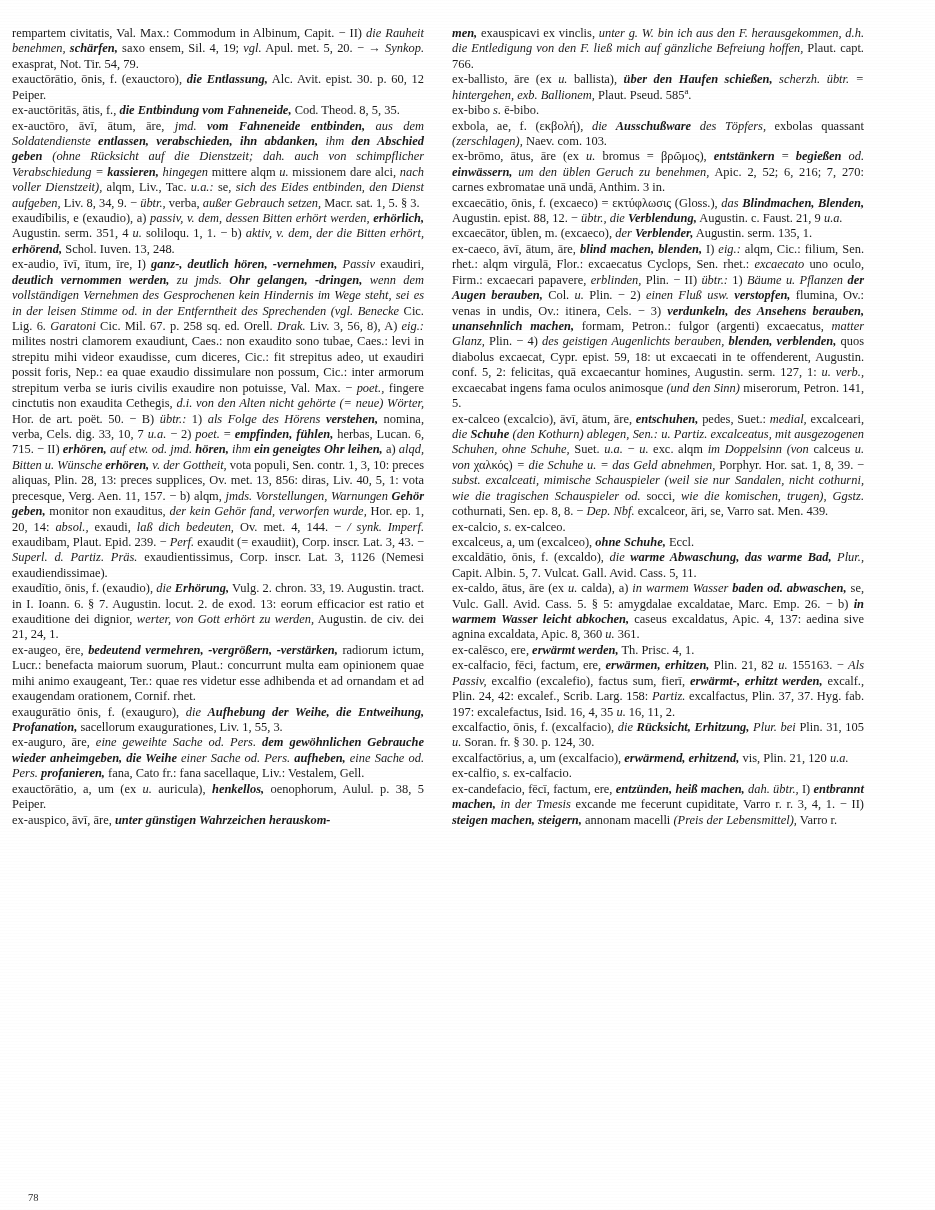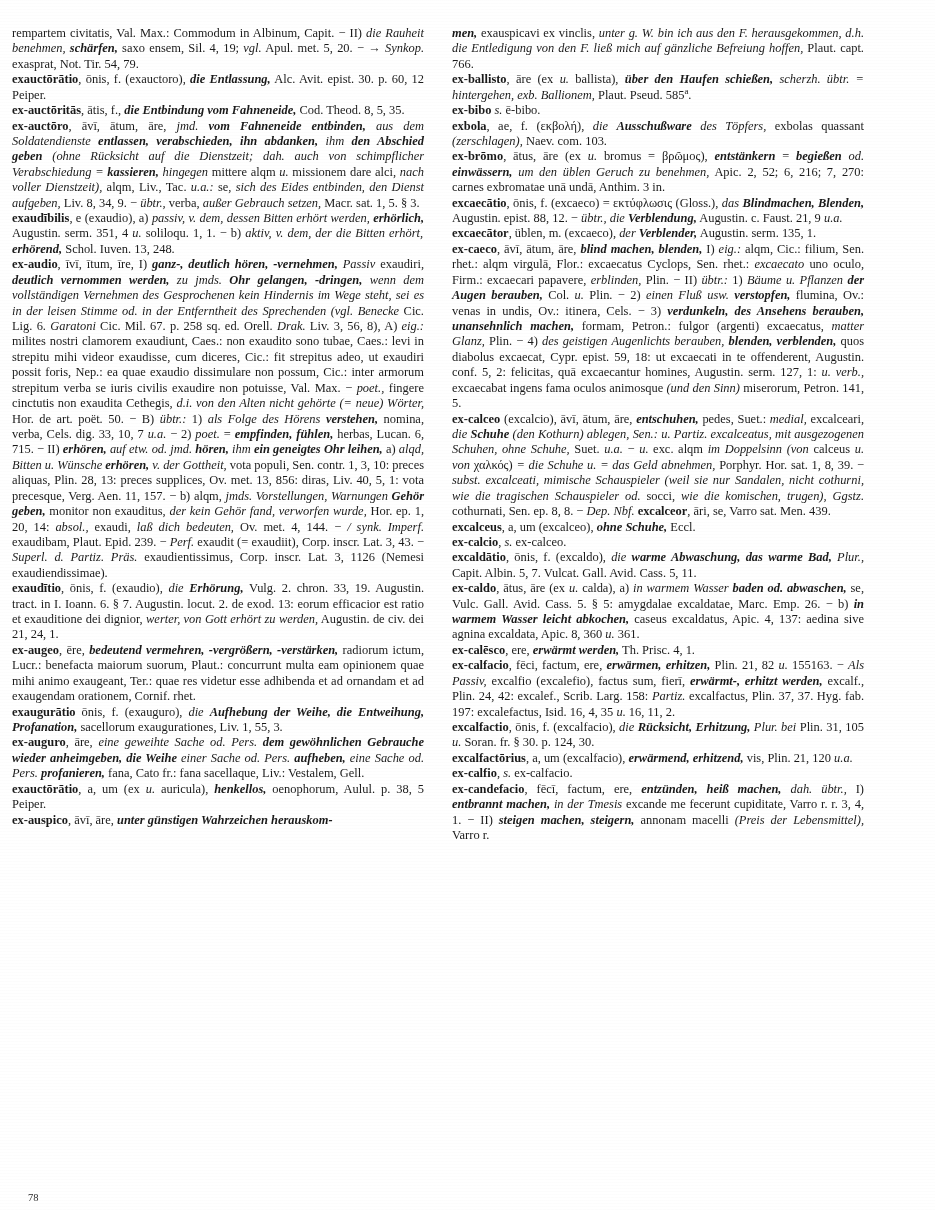--- a/index.html
+++ b/index.html
@@ -43,21 +43,21 @@
   }
 
   .entry {
     margin: 0;
     padding: 0;
     text-indent: 0;
   }
   
 
   .hw {               
-    font-weight: bold;
+    font-weight: normal;
   }
   .gloss {            
     font-weight: bold;
     font-style: italic;
     margin-top: 10px;
   }
   .it {               
     font-style: italic;
   }
   .rom {              
@@ -116,22 +116,22 @@
     <div class="column" id="col-right">
         <p class="entry"><span class="gloss">men,</span><span class="rom"> exauspicavi ex vinclis, </span><span class="it">unter g. W. bin ich aus den F. herausgekommen, d.h. die Entledigung von den F. ließ mich auf gänzliche Befreiung hoffen,</span><span class="rom"> Plaut. capt. 766.</span></p>
         <p class="entry"><span class="hw">ex-ballisto</span><span class="rom">, āre (ex </span><span class="it">u.</span><span class="rom"> ballista), </span><span class="gloss">über den Haufen schießen,</span> <span class="it">scherzh. übtr. = hintergehen, exb. Ballionem,</span><span class="rom"> Plaut. Pseud. 585<span class="sup">a</span>.</span></p>
         <p class="entry"><span class="hw">ex-bibo</span> <span class="it">s.</span><span class="rom"> ē-bibo.</span></p>
         <p class="entry"><span class="hw">exbola</span><span class="rom">, ae, f. (</span><span class="gr">εκβολή</span><span class="rom">), </span><span class="it">die</span> <span class="gloss">Ausschußware</span> <span class="it">des Töpfers,</span><span class="rom"> exbolas quassant </span><span class="it">(zerschlagen),</span><span class="rom"> Naev. com. 103.</span></p>
         <p class="entry"><span class="hw">ex-brōmo</span><span class="rom">, ātus, āre (ex </span><span class="it">u.</span><span class="rom"> bromus = </span><span class="gr">βρῶμος</span><span class="rom">), </span><span class="gloss">entstänkern</span><span class="rom"> = </span><span class="gloss">begießen</span> <span class="it">od.</span> <span class="gloss">einwässern,</span> <span class="it">um den üblen Geruch zu benehmen,</span><span class="rom"> Apic. 2, 52; 6, 216; 7, 270: carnes exbromatae unā undā, Anthim. 3 in.</span></p>
         <p class="entry"><span class="hw">excaecātio</span><span class="rom">, ōnis, f. (excaeco) = </span><span class="gr">εκτύφλωσις</span><span class="rom"> (Gloss.), </span><span class="it">das</span> <span class="gloss">Blindmachen, Blenden,</span><span class="rom"> Augustin. epist. 88, 12. − </span><span class="it">übtr., die</span> <span class="gloss">Verblendung,</span><span class="rom"> Augustin. c. Faust. 21, 9 </span><span class="it">u.a.</span></p>
         <p class="entry"><span class="hw">excaecātor</span><span class="rom">, üblen, m. (excaeco), </span><span class="it">der</span> <span class="gloss">Verblender,</span><span class="rom"> Augustin. serm. 135, 1.</span></p>
         <p class="entry"><span class="hw">ex-caeco</span><span class="rom">, āvī, ātum, āre, </span><span class="gloss">blind machen, blenden,</span><span class="rom"> I) </span><span class="it">eig.:</span><span class="rom"> alqm, Cic.: filium, Sen. rhet.: alqm virgulā, Flor.: excaecatus Cyclops, Sen. rhet.: </span><span class="it">excaecato</span><span class="rom"> uno oculo, Firm.: excaecari papavere, </span><span class="it">erblinden,</span><span class="rom"> Plin. − II) </span><span class="it">übtr.:</span><span class="rom"> 1) </span><span class="it">Bäume u. Pflanzen</span> <span class="gloss">der Augen berauben,</span><span class="rom"> Col. </span><span class="it">u.</span><span class="rom"> Plin. − 2) </span><span class="it">einen Fluß usw.</span> <span class="gloss">verstopfen,</span><span class="rom"> flumina, Ov.: venas in undis, Ov.: itinera, Cels. − 3) </span><span class="gloss">verdunkeln, des Ansehens berauben, unansehnlich machen,</span><span class="rom"> formam, Petron.: fulgor (argenti) excaecatus, </span><span class="it">matter Glanz,</span><span class="rom"> Plin. − 4) </span><span class="it">des geistigen Augenlichts berauben,</span> <span class="gloss">blenden, verblenden,</span><span class="rom"> quos diabolus excaecat, Cypr. epist. 59, 18: ut excaecati in te offenderent, Augustin. conf. 5, 2: felicitas, quā excaecantur homines, Augustin. serm. 127, 1: </span><span class="it">u. verb.,</span><span class="rom"> excaecabat ingens fama oculos animosque </span><span class="it">(und den Sinn)</span><span class="rom"> miserorum, Petron. 141, 5.</span></p>
         <p class="entry"><span class="hw">ex-calceo</span><span class="rom"> (excalcio), āvī, ātum, āre, </span><span class="gloss">entschuhen,</span><span class="rom"> pedes, Suet.: </span><span class="it">medial,</span><span class="rom"> excalceari, </span><span class="it">die</span> <span class="gloss">Schuhe</span> <span class="it">(den Kothurn) ablegen, Sen.: u. Partiz. excalceatus, mit ausgezogenen Schuhen, ohne Schuhe,</span><span class="rom"> Suet. </span><span class="it">u.a.</span><span class="rom"> − </span><span class="it">u.</span><span class="rom"> exc. alqm </span><span class="it">im Doppelsinn (von</span><span class="rom"> calceus </span><span class="it">u. von</span> <span class="gr">χαλκός)</span> <span class="it">= die Schuhe u. = das Geld abnehmen,</span><span class="rom"> Porphyr. Hor. sat. 1, 8, 39. − </span><span class="it">subst. excalceati, mimische Schauspieler (weil sie nur Sandalen, nicht cothurni, wie die tragischen Schauspieler od.</span><span class="rom"> socci, </span><span class="it">wie die komischen, trugen), Ggstz.</span><span class="rom"> cothurnati, Sen. ep. 8, 8. − </span><span class="it">Dep. Nbf.</span> <span class="hw">excalceor</span><span class="rom">, āri, se, Varro sat. Men. 439.</span></p>
+        <p class="entry"><span class="hw">ex-calcio</span><span class="rom">, </span><span class="it">s.</span><span class="rom"> ex-calceo.</span></p>
         <p class="entry"><span class="hw">excalceus</span><span class="rom">, a, um (excalceo), </span><span class="gloss">ohne Schuhe,</span><span class="rom"> Eccl.</span></p>
-        <p class="entry"><span class="hw">ex-calcio</span><span class="rom">, </span><span class="it">s.</span><span class="rom"> ex-calceo.</span></p>
         <p class="entry"><span class="hw">excaldātio</span><span class="rom">, ōnis, f. (excaldo), </span><span class="it">die</span> <span class="gloss">warme Abwaschung, das warme Bad,</span> <span class="it">Plur.,</span><span class="rom"> Capit. Albin. 5, 7. Vulcat. Gall. Avid. Cass. 5, 11.</span></p>
         <p class="entry"><span class="hw">ex-caldo</span><span class="rom">, ātus, āre (ex </span><span class="it">u.</span><span class="rom"> calda), a) </span><span class="it">in warmem Wasser</span> <span class="gloss">baden od. abwaschen,</span><span class="rom"> se, Vulc. Gall. Avid. Cass. 5. § 5: amygdalae excaldatae, Marc. Emp. 26. − b) </span><span class="gloss">in warmem Wasser leicht abkochen,</span><span class="rom"> caseus excaldatus, Apic. 4, 137: aedina sive agnina excaldata, Apic. 8, 360 </span><span class="it">u.</span><span class="rom"> 361.</span></p>
         <p class="entry"><span class="hw">ex-calēsco</span><span class="rom">, ere, </span><span class="gloss">erwärmt werden,</span><span class="rom"> Th. Prisc. 4, 1.</span></p>
         <p class="entry"><span class="hw">ex-calfacio</span><span class="rom">, fēci, factum, ere, </span><span class="gloss">erwärmen, erhitzen,</span><span class="rom"> Plin. 21, 82 </span><span class="it">u.</span><span class="rom"> 155163. − </span><span class="it">Als Passiv,</span><span class="rom"> excalfio (excalefio), factus sum, fierī, </span><span class="gloss">erwärmt-, erhitzt werden,</span><span class="rom"> excalf., Plin. 24, 42: excalef., Scrib. Larg. 158: </span><span class="it">Partiz.</span><span class="rom"> excalfactus, Plin. 37, 37. Hyg. fab. 197: excalefactus, Isid. 16, 4, 35 </span><span class="it">u.</span><span class="rom"> 16, 11, 2.</span></p>
         <p class="entry"><span class="hw">excalfactio</span><span class="rom">, ōnis, f. (excalfacio), </span><span class="it">die</span> <span class="gloss">Rücksicht, Erhitzung,</span> <span class="it">Plur. bei</span><span class="rom"> Plin. 31, 105 </span><span class="it">u.</span><span class="rom"> Soran. fr. § 30. p. 124, 30.</span></p>
         <p class="entry"><span class="hw">excalfactōrius</span><span class="rom">, a, um (excalfacio), </span><span class="gloss">erwärmend, erhitzend,</span><span class="rom"> vis, Plin. 21, 120 </span><span class="it">u.a.</span></p>
         <p class="entry"><span class="hw">ex-calfio</span><span class="rom">, </span><span class="it">s.</span><span class="rom"> ex-calfacio.</span></p>
         <p class="entry"><span class="hw">ex-candefacio</span><span class="rom">, fēcī, factum, ere, </span><span class="gloss">entzünden, heiß machen,</span> <span class="it">dah. übtr.,</span><span class="rom"> I) </span><span class="gloss">entbrannt machen,</span> <span class="it">in der Tmesis</span><span class="rom"> excande me fecerunt cupiditate, Varro r. r. 3, 4, 1. − II) </span><span class="gloss">steigen machen, steigern,</span><span class="rom"> annonam macelli </span><span class="it">(Preis der Lebensmittel),</span><span class="rom"> Varro r.</span></p>
       </div>
 

